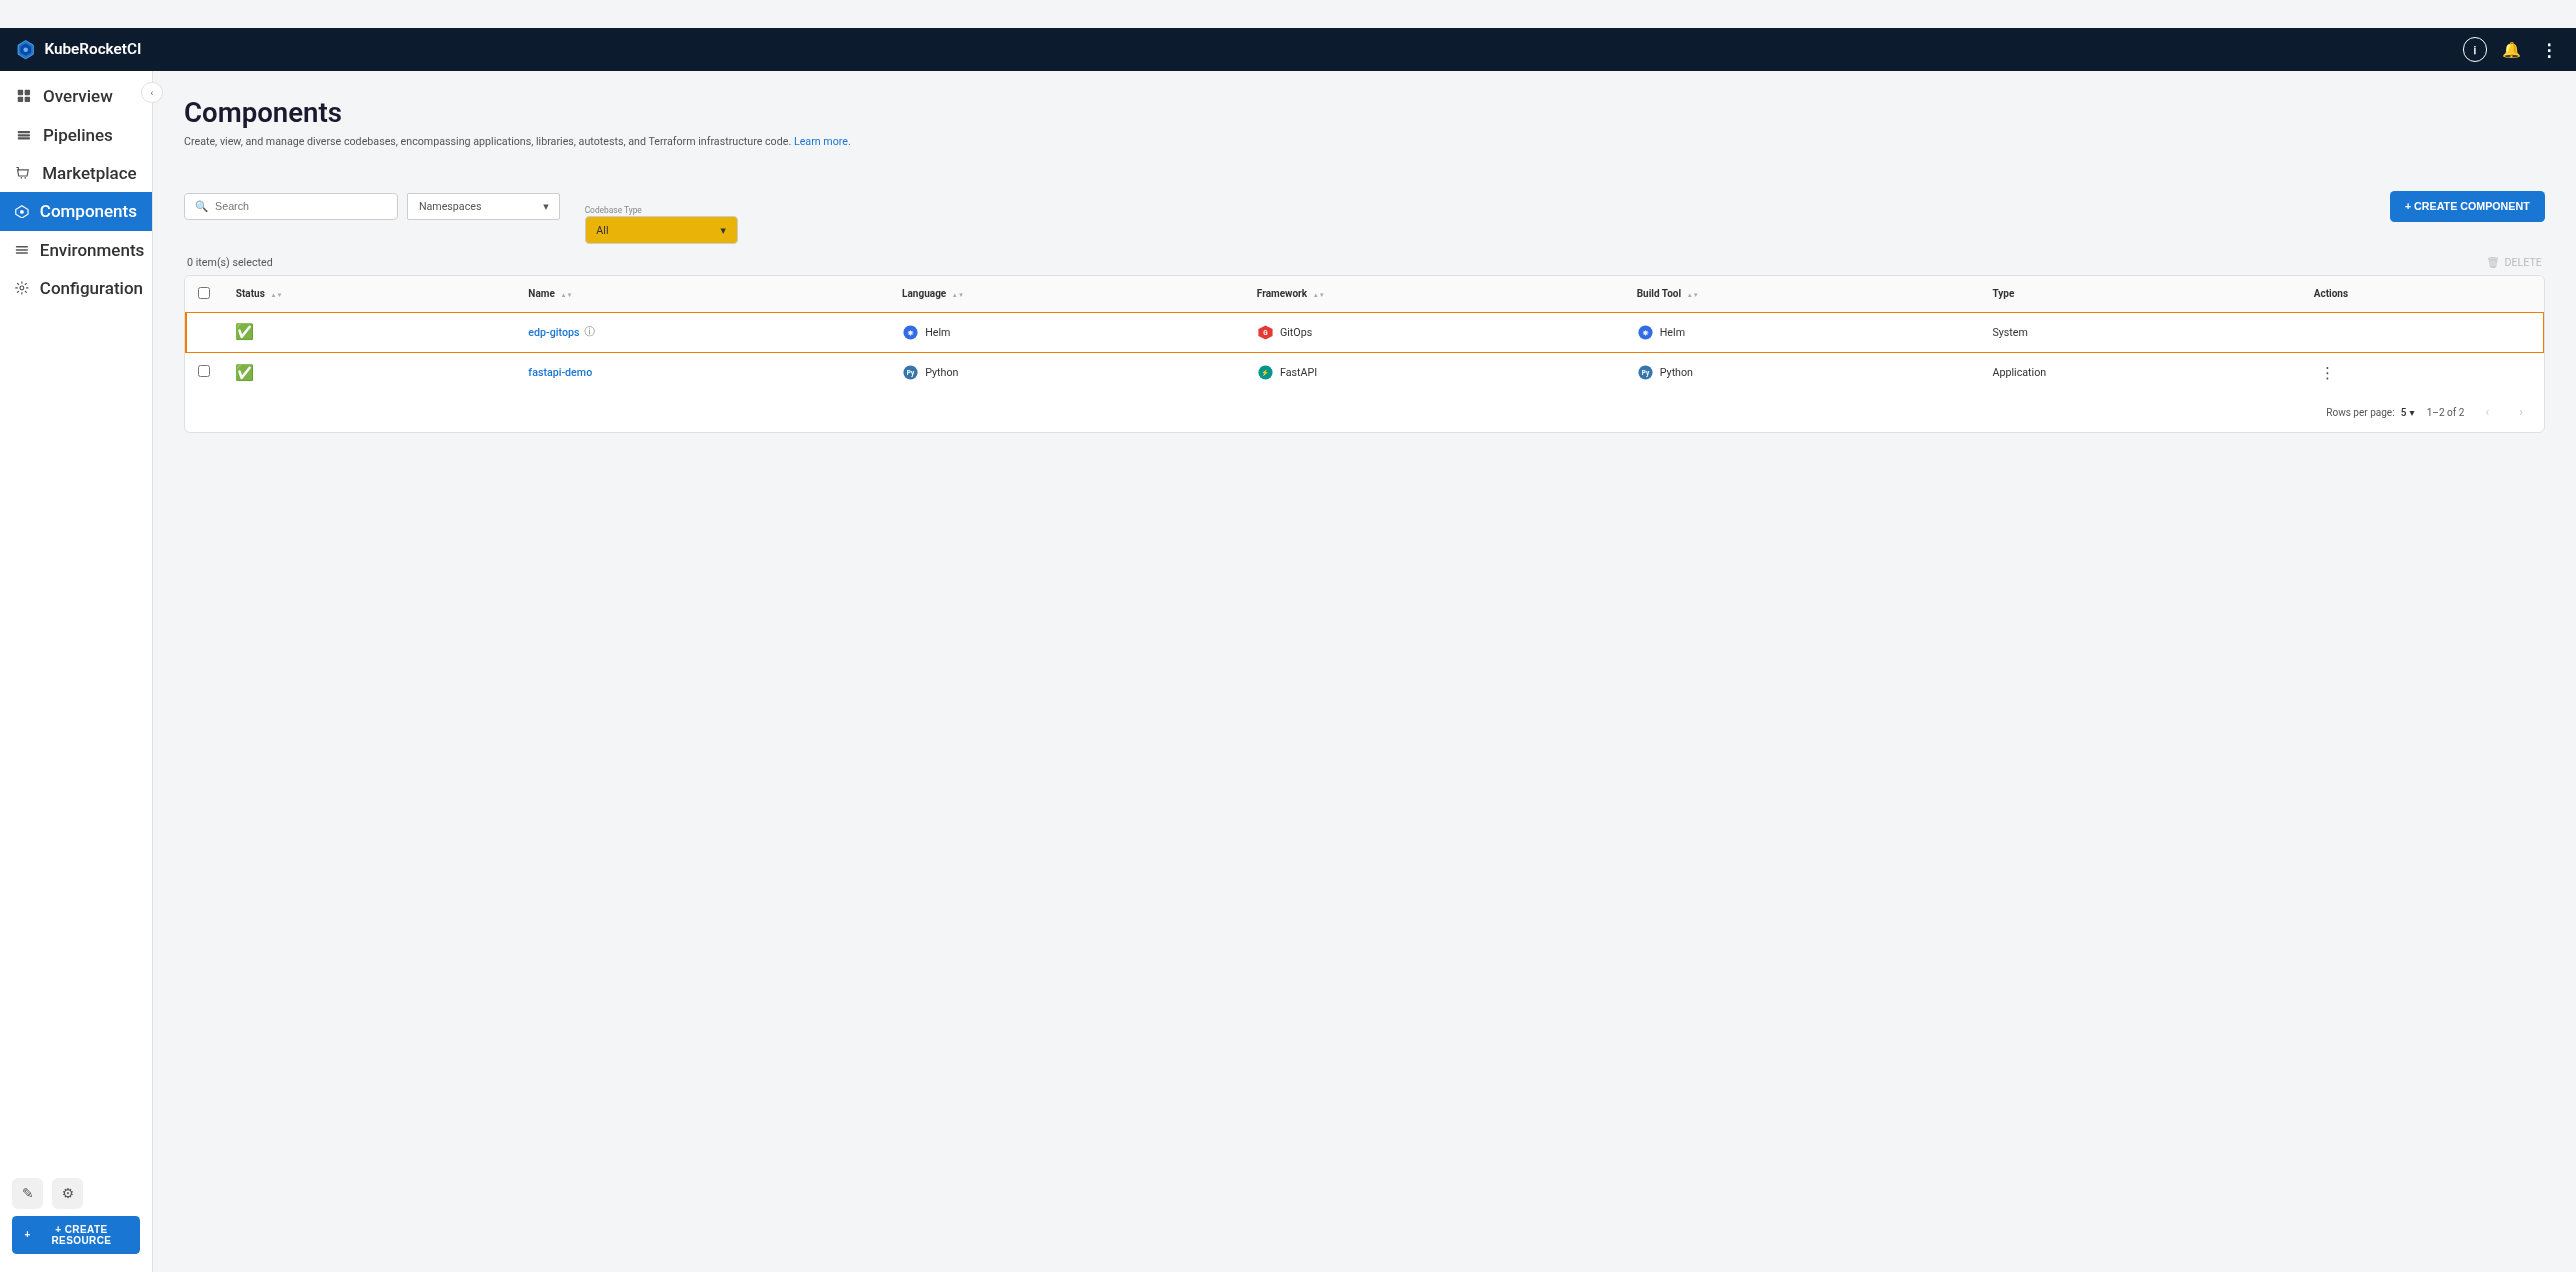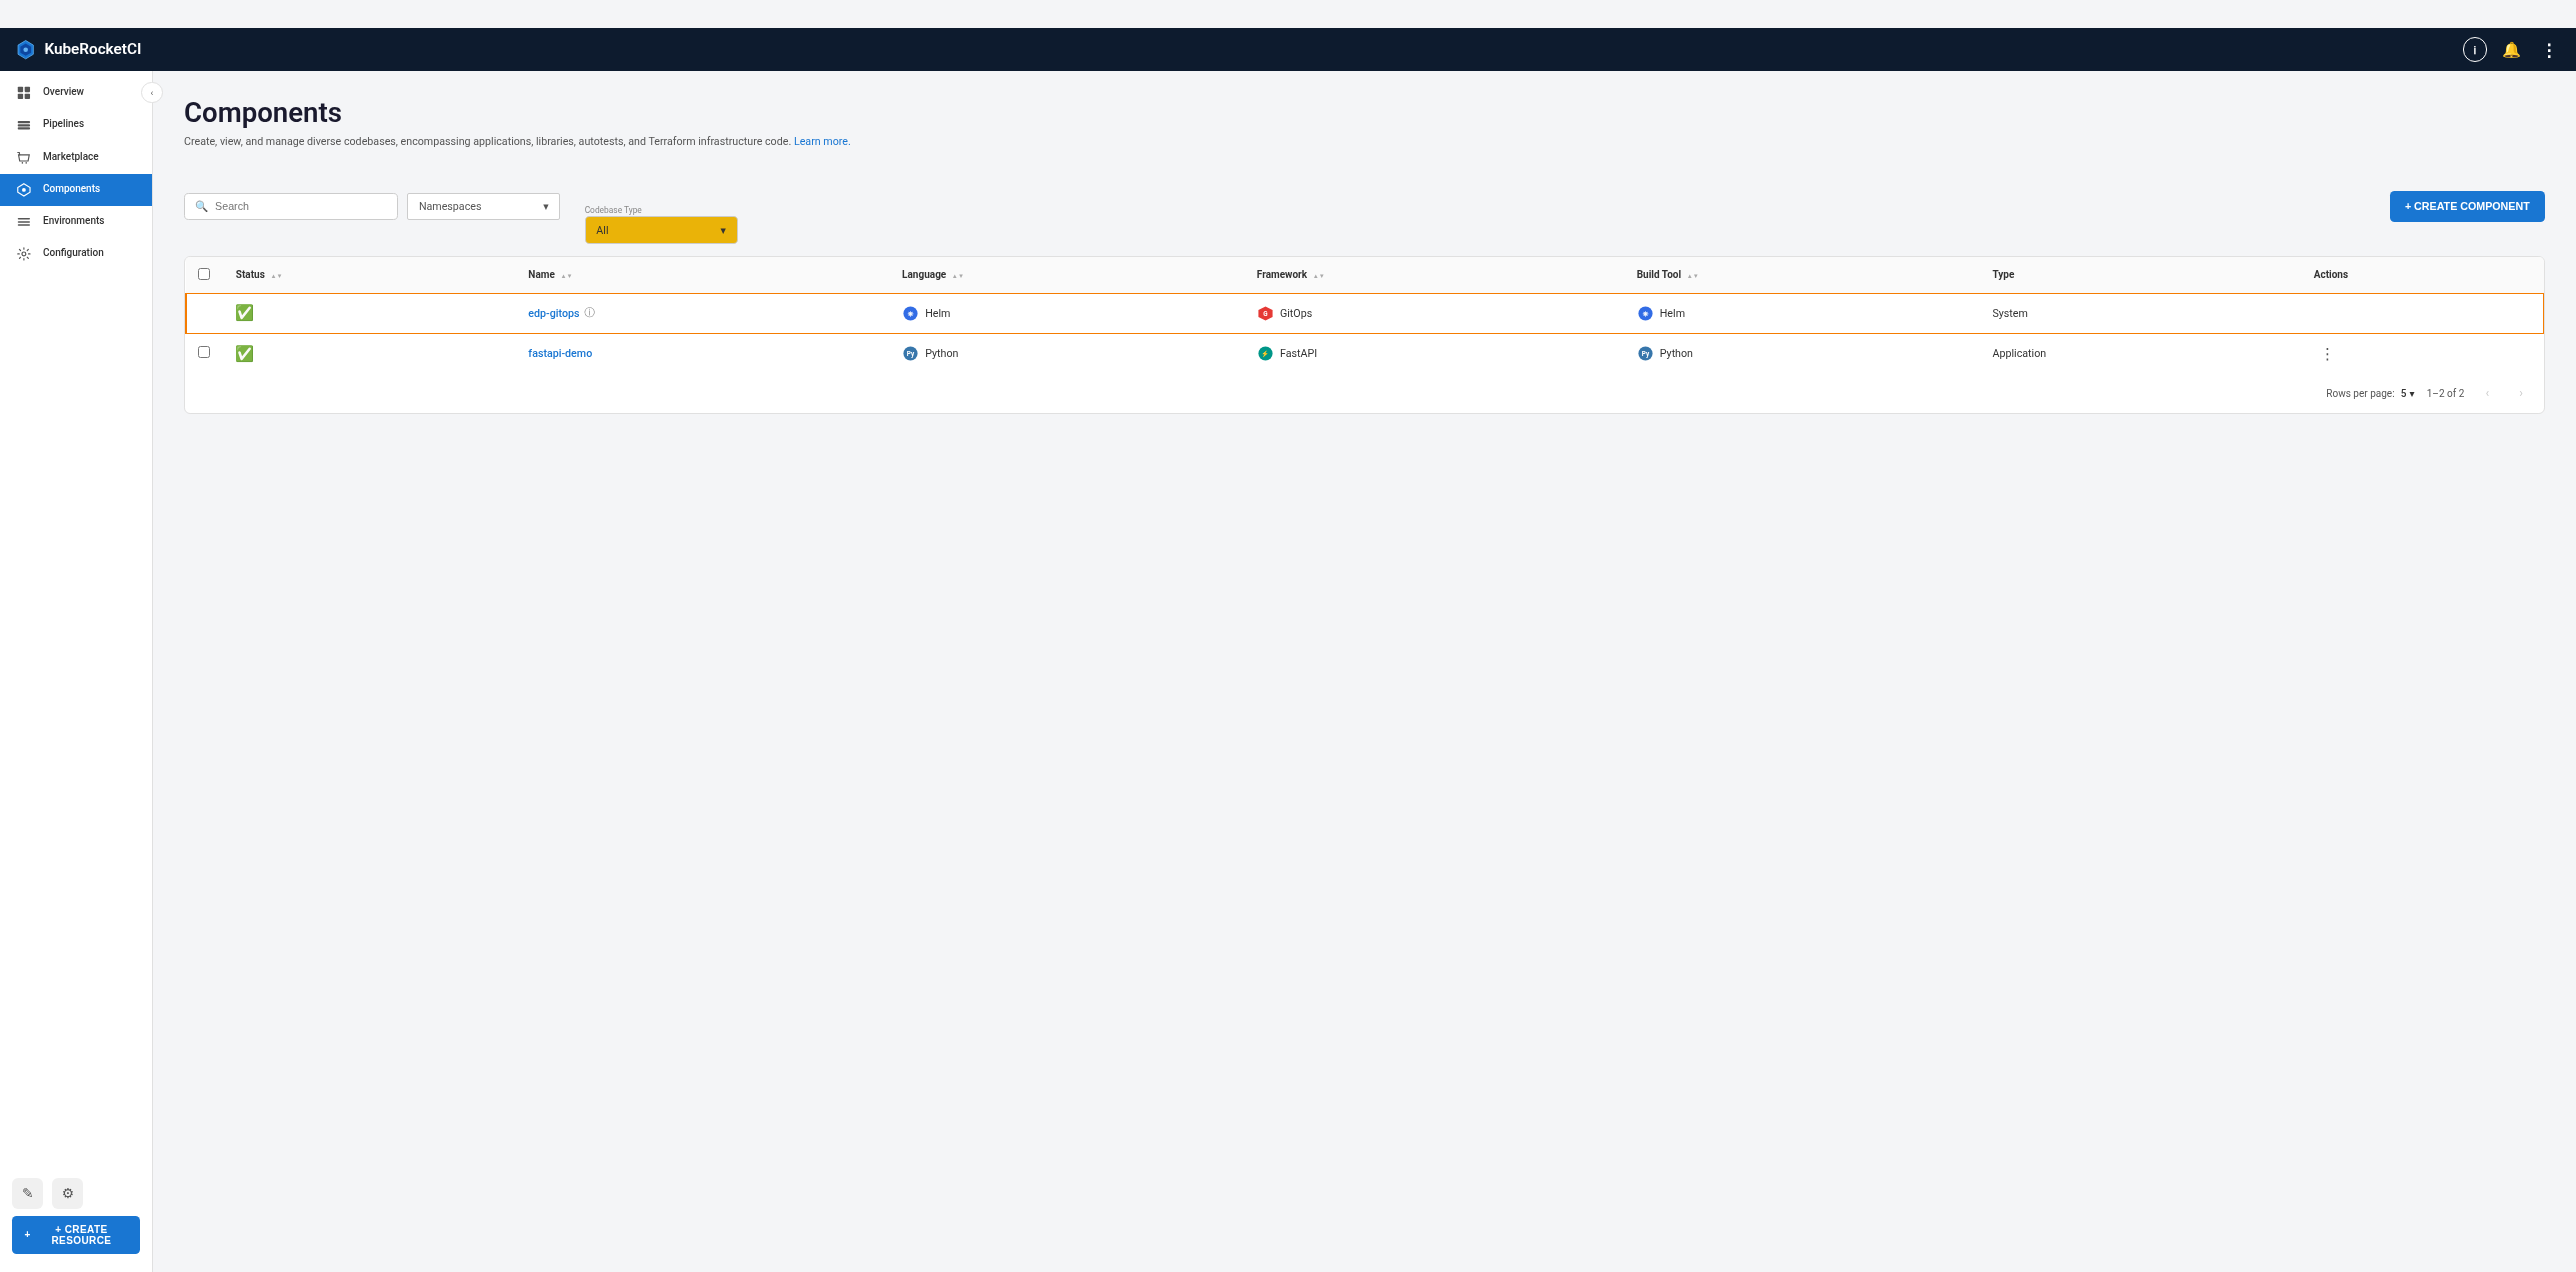--- a/index.html
+++ b/index.html
@@ -84,26 +84,26 @@
       display: flex;
       align-items: center;
       justify-content: center;
       cursor: pointer;
       z-index: 10;
       font-size: 9.2px;
       color: #555;
     }
     .sidebar-item {
       display: flex;
-      align-items: flex-start;
+      align-items: center;
       gap: 10.7px;
       padding: 9.2px 15.3px;
       cursor: pointer;
       color: #333;
-      font-size: 10px;
+      font-size: 17px;
       font-weight: 500;
       border-radius: 0;
       transition: background 0.2s;
     }
     .sidebar-item.active {
       background: #1976d2;
       color: white;
     }
     .sidebar-item .icon {
       font-size: 13.8px;
@@ -528,20 +528,27 @@
           <span>All</span>
           <span style="margin-left:auto;">▾</span>
         </div>
       </div>
       <div class="toolbar-spacer"></div>
       <button class="create-component-btn">
         <span>+ CREATE COMPONENT</span>
       </button>
     </div>
 
+    <div class="selection-bar">
+      <span class="selection-count">0 item(s) selected</span>
+      <div class="delete-btn">
+        <span>🗑</span>
+        <span>DELETE</span>
+      </div>
+    </div>
 
     <div class="table-container">
       <table>
         <thead>
           <tr>
             <th style="width:38px;">
               <input type="checkbox" class="checkbox" style="">
             </th>
             <th>
               <span>Status</span>

